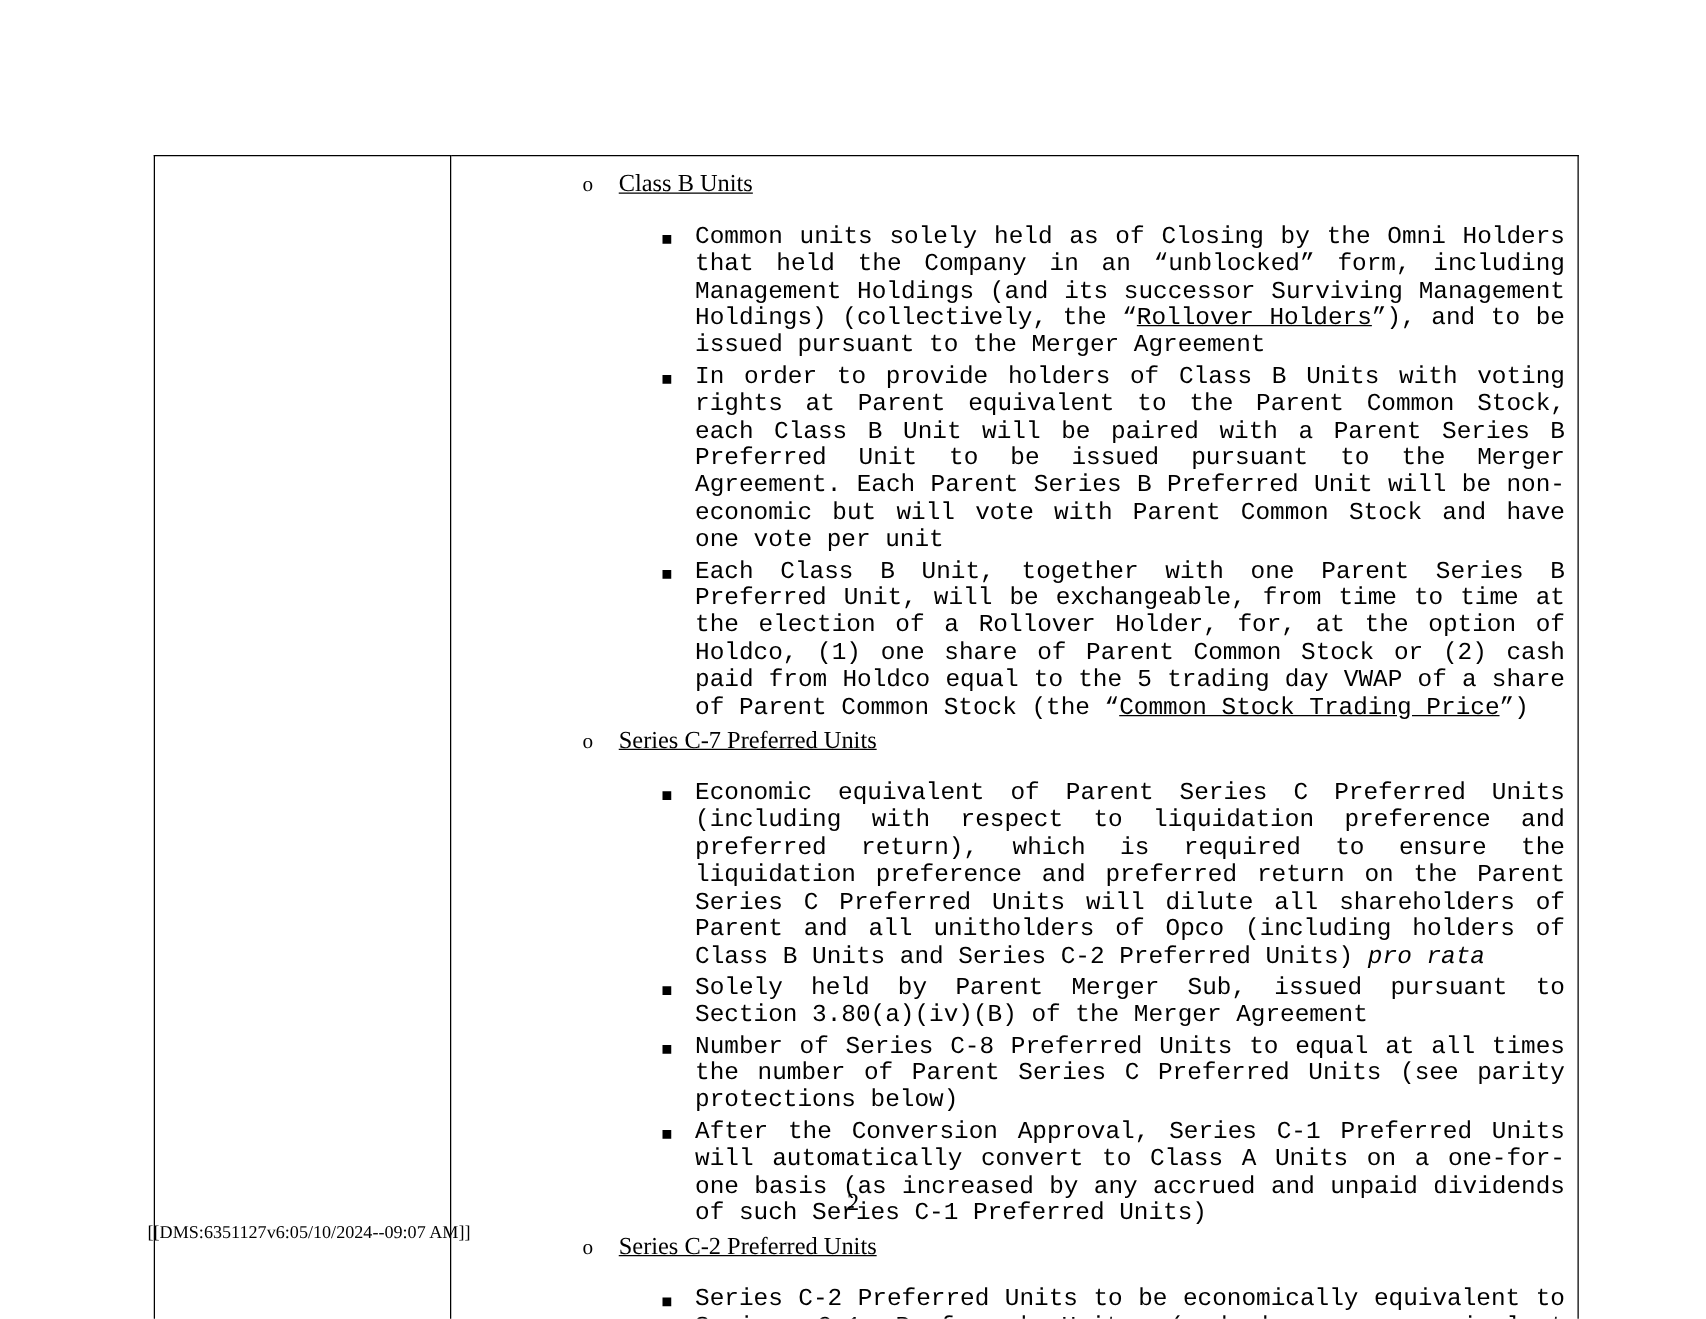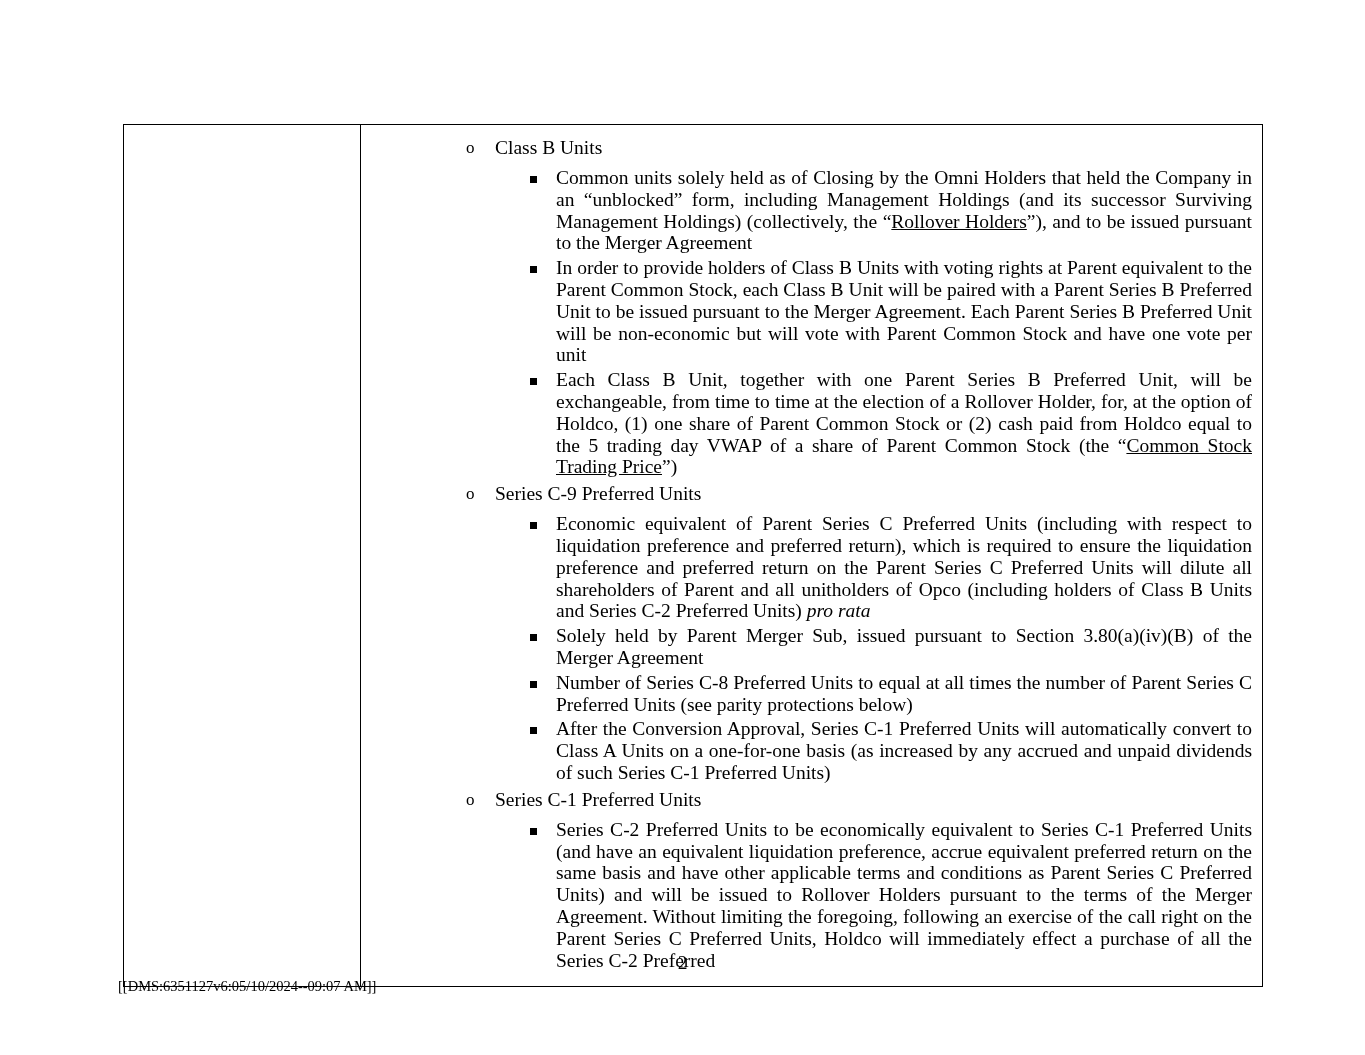--- a/index.html
+++ b/index.html
@@ -61,28 +61,30 @@
     position: absolute;
     left: 95px;
     top: 0;
     font-family: "Liberation Serif", serif;
     font-size: 17px;
     line-height: 26px;
   }
   .head-text {
     font-size: 19.5px;
     line-height: 26px;
+    text-decoration: underline;
     display: inline-block;
     margin-bottom: 2px;
   }
 
   ul.level-sq {
     list-style: none;
-    margin: 4px 0 0 0;
-    padding: 0;
+    margin: 16px 0 0 0;
+    padding: 0;
+    font-family: Liberation Mono, monospace;
   }
   ul.level-sq > li {
     position: relative;
     padding-left: 61px;
     margin-bottom: 3px;
   }
   ul.level-sq > li > .marker-sq {
     position: absolute;
     left: 35px;
     top: 9px;
@@ -148,21 +150,21 @@
               </li>
               <li>
                 <span class="marker-sq"></span>
                 <span class="body-text">Each Class B Unit, together with one Parent Series B Preferred Unit, will be exchangeable, from time to time at the election of a Rollover Holder, for, at the option of Holdco, (1) one share of Parent Common Stock or (2) cash paid from Holdco equal to the 5 trading day VWAP of a share of Parent Common Stock (the “<u>Common Stock Trading Price</u>”)</span>
               </li>
             </ul>
           </li>
 
           <li>
             <span class="marker-o">o</span>
-            <span class="head-text">Series C-9 Preferred Units</span>
+            <span class="head-text">Series C-7 Preferred Units</span>
             <ul class="level-sq">
               <li>
                 <span class="marker-sq"></span>
                 <span class="body-text">Economic equivalent of Parent Series C Preferred Units (including with respect to liquidation preference and preferred return), which is required to ensure the liquidation preference and preferred return on the Parent Series C Preferred Units will dilute all shareholders of Parent and all unitholders of Opco (including holders of Class B Units and Series C-2 Preferred Units) <i>pro rata</i></span>
               </li>
               <li>
                 <span class="marker-sq"></span>
                 <span class="body-text">Solely held by Parent Merger Sub, issued pursuant to Section 3.80(a)(iv)(B) of the Merger Agreement</span>
               </li>
               <li>
@@ -171,21 +173,21 @@
               </li>
               <li>
                 <span class="marker-sq"></span>
                 <span class="body-text">After the Conversion Approval, Series C-1 Preferred Units will automatically convert to Class A Units on a one-for-one basis (as increased by any accrued and unpaid dividends of such Series C-1 Preferred Units)</span>
               </li>
             </ul>
           </li>
 
           <li>
             <span class="marker-o">o</span>
-            <span class="head-text">Series C-1 Preferred Units</span>
+            <span class="head-text">Series C-2 Preferred Units</span>
             <ul class="level-sq">
               <li>
                 <span class="marker-sq"></span>
                 <span class="body-text">Series C-2 Preferred Units to be economically equivalent to Series C-1 Preferred Units (and have an equivalent liquidation preference, accrue equivalent preferred return on the same basis and have other applicable terms and conditions as Parent Series C Preferred Units) and will be issued to Rollover Holders pursuant to the terms of the Merger Agreement. Without limiting the foregoing, following an exercise of the call right on the Parent Series C Preferred Units, Holdco will immediately effect a purchase of all the Series C-2 Preferred</span>
               </li>
             </ul>
           </li>
 
         </ul>
       </td>

